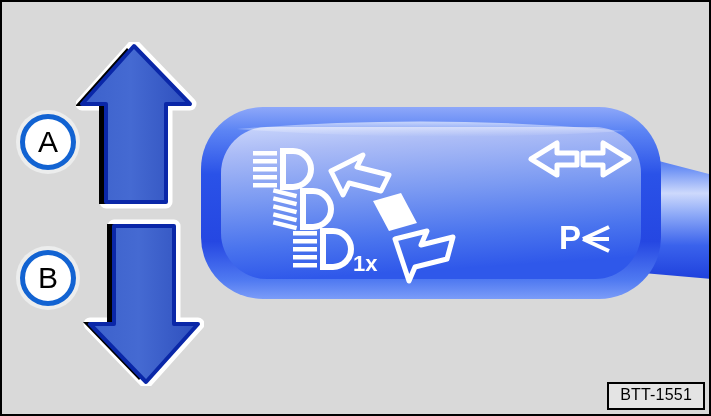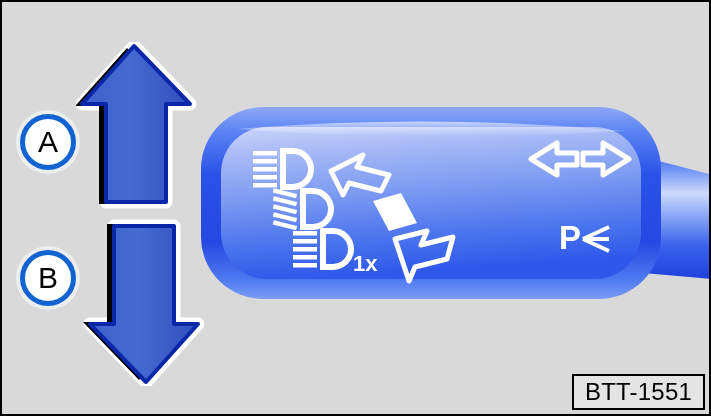--- a/index.html
+++ b/index.html
@@ -72,21 +72,21 @@
   #lever-symbols svg { display: block; width: 100%; height: 100%; }
 
   
   #fig-id {
     position: absolute;
     right: 4px;
     bottom: 4px;
     background: #e4e4e4;
     border: 2px solid #000000;
     padding: 3px 11px 4px 11px;
-    font-size: 24px;
+    font-size: 16px;
     line-height: 1.05;
     color: #000000;
     font-family: "Liberation Sans", sans-serif;
     letter-spacing: 0.2px;
   }
 </style>
 </head>
 <body>
 
 <div id="figure">

